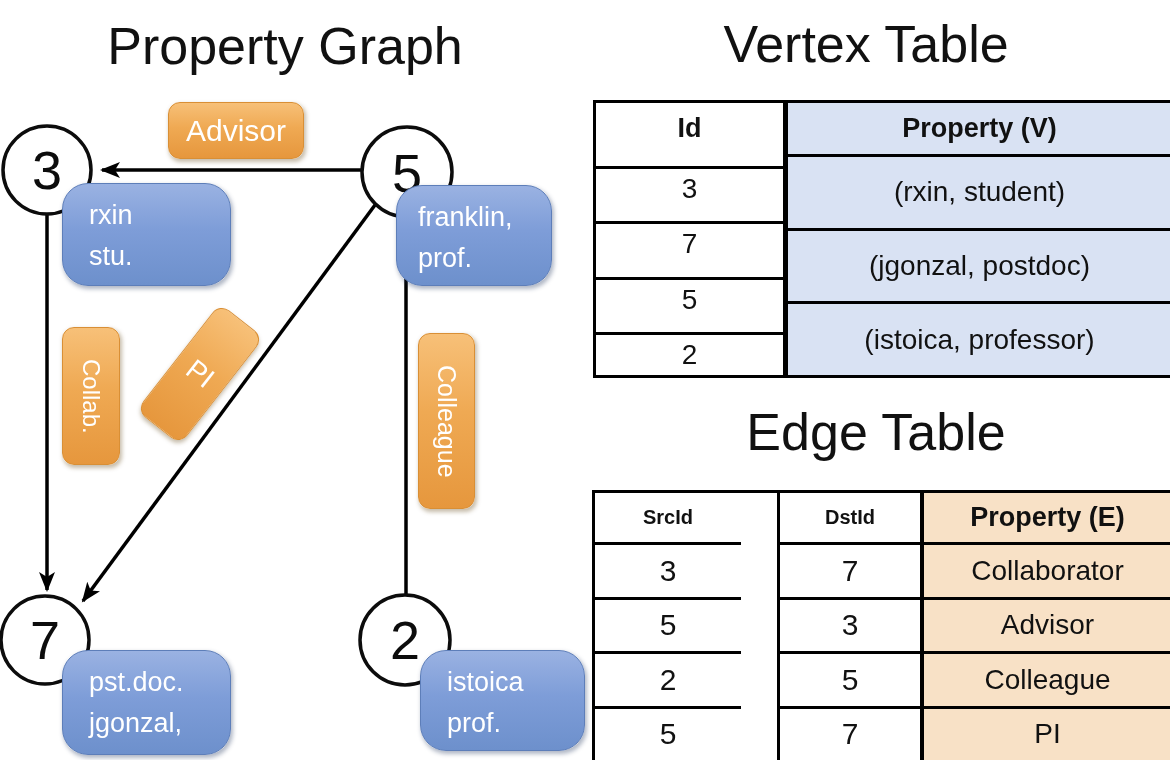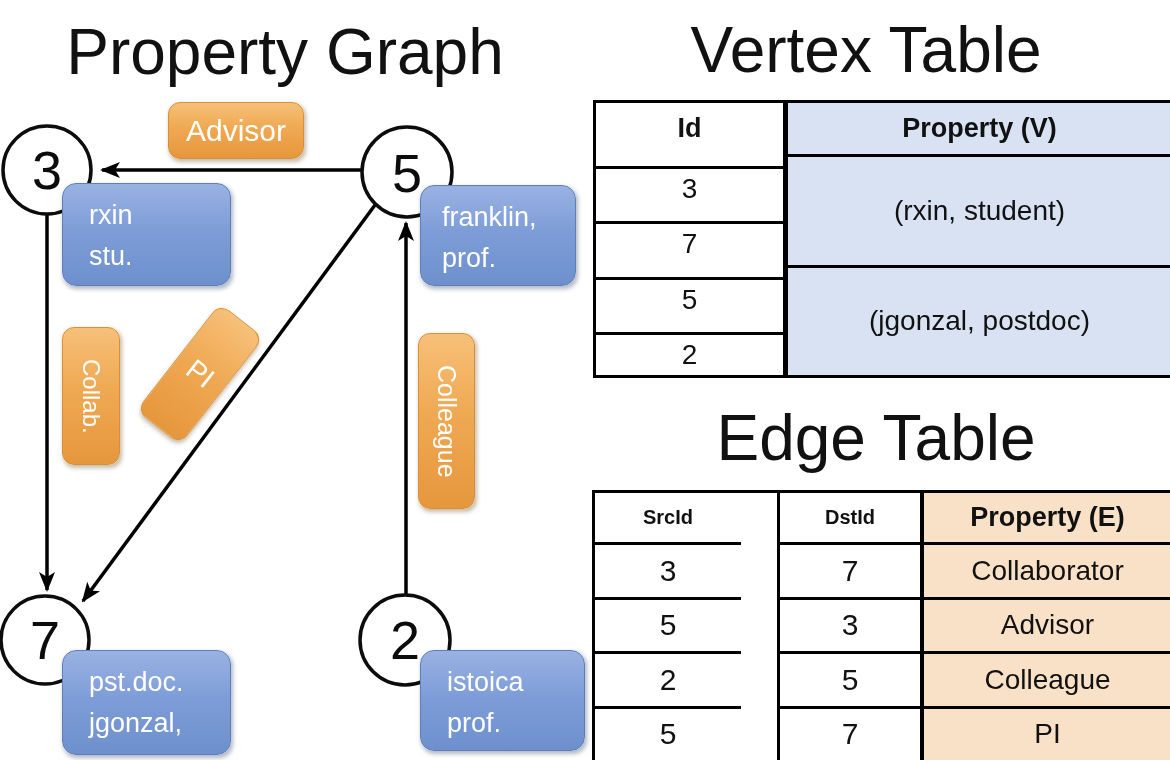--- a/index.html
+++ b/index.html
@@ -1,40 +1,40 @@
 <!DOCTYPE html>
 <html><head>
 <meta charset="utf-8">
 <style>
   html,body{margin:0;padding:0;background:#fff;}
   #canvas{
     position:relative;width:1170px;height:760px;background:#ffffff;overflow:hidden;
     font-family:"Liberation Sans",sans-serif;color:#111;
   }
   .title{
-    position:absolute;font-size:64px;font-weight:300;letter-spacing:0px;
+    position:absolute;font-size:52px;font-weight:300;letter-spacing:0px;
     color:#111;white-space:nowrap;transform:translateX(-50%);line-height:1.0;
   }
   
   #edges-svg{position:absolute;left:0;top:0;z-index:1;}
   .node-num{
     position:absolute;z-index:3;display:flex;align-items:center;justify-content:center;
     font-size:54px;font-weight:300;color:#0c0c0c;
   }
   .elabel{
     position:absolute;z-index:2;display:flex;align-items:center;justify-content:center;
     background:linear-gradient(180deg,#f7c078 0%,#efa953 45%,#e6973d 100%);
     border:1px solid #d98f35;border-radius:12px;color:#fff;
     box-shadow:1.5px 2.5px 4px rgba(90,60,10,0.35);
   }
   .elabel.vert{writing-mode:vertical-rl;text-orientation:mixed;}
   .pbox{
     position:absolute;z-index:4;
     background:linear-gradient(180deg,#9ab2e2 0%,#7e9dd8 45%,#6d90cc 100%);
-    border:1px solid #5d7eb9;border-radius:14px;color:#fff;
+    border:1px solid #5d7eb9;border-radius:26px;color:#fff;
     box-shadow:1.5px 2.5px 4px rgba(30,50,90,0.35);
     font-size:27px;line-height:1.5;padding:11px 0 0 26px;
   }
   
   .tbl{position:absolute;border:3px solid #000;display:flex;flex-direction:column;background:#fff;}
   .tbl .row{flex:1 1 auto;display:flex;align-items:center;justify-content:center;
     font-size:28px;border-top:3px solid #000;}
   .tbl .row.head{flex:0 0 51px;font-weight:bold;font-size:27px;border-top:none;}
   .tbl.blue{background:#d9e2f3;}
   .tbl.tan{background:#f8e1c6;}
@@ -77,21 +77,21 @@
 
   <div class="elabel" style="left:168px;top:102px;width:134px;height:55px;font-size:30px;">Advisor</div>
   <div class="elabel vert" style="left:62px;top:327px;width:56px;height:136px;font-size:24px;">Collab.</div>
   <div class="elabel" style="left:172px;top:306px;width:54px;height:134px;font-size:28px;transform:rotate(38deg);">PI</div>
   <div class="elabel vert" style="left:418px;top:333px;width:55px;height:174px;font-size:25px;">Colleague</div>
 
   <div class="pbox" style="left:62px;top:183px;width:141px;height:90px;">
     <div>rxin</div>
     <div>stu.</div>
   </div>
-  <div class="pbox" style="left:420px;top:185px;width:133px;height:88px;padding-left:21px;">
+  <div class="pbox" style="left:396px;top:185px;width:133px;height:88px;padding-left:21px;">
     <div>franklin,</div>
     <div>prof.</div>
   </div>
   <div class="pbox" style="left:62px;top:650px;width:141px;height:92px;">
     <div>pst.doc.</div>
     <div>jgonzal,</div>
   </div>
   <div class="pbox" style="left:420px;top:650px;width:137px;height:88px;">
     <div>istoica</div>
     <div>prof.</div>
@@ -102,20 +102,21 @@
     <div class="row">3</div>
     <div class="row">7</div>
     <div class="row">5</div>
     <div class="row">2</div>
   </div>
 
   <div class="tbl blue" style="left:785px;top:100px;width:383px;height:272px;">
     <div class="row head">Property (V)</div>
     <div class="row">(rxin, student)</div>
     <div class="row">(jgonzal, postdoc)</div>
+    <div class="row">(istoica, professor)</div>
   </div>
 
   <div class="gridtbl" style="left:592px;top:490px;width:325px;height:267px;grid-template-rows:49px 1fr 1fr 1fr 1fr;">
     <div class="cell head">SrcId</div>
     <div class="cell head c2">DstId</div>
     <div class="cell">3</div>
     <div class="cell c2">7</div>
     <div class="cell">5</div>
     <div class="cell c2">3</div>
     <div class="cell">2</div>

